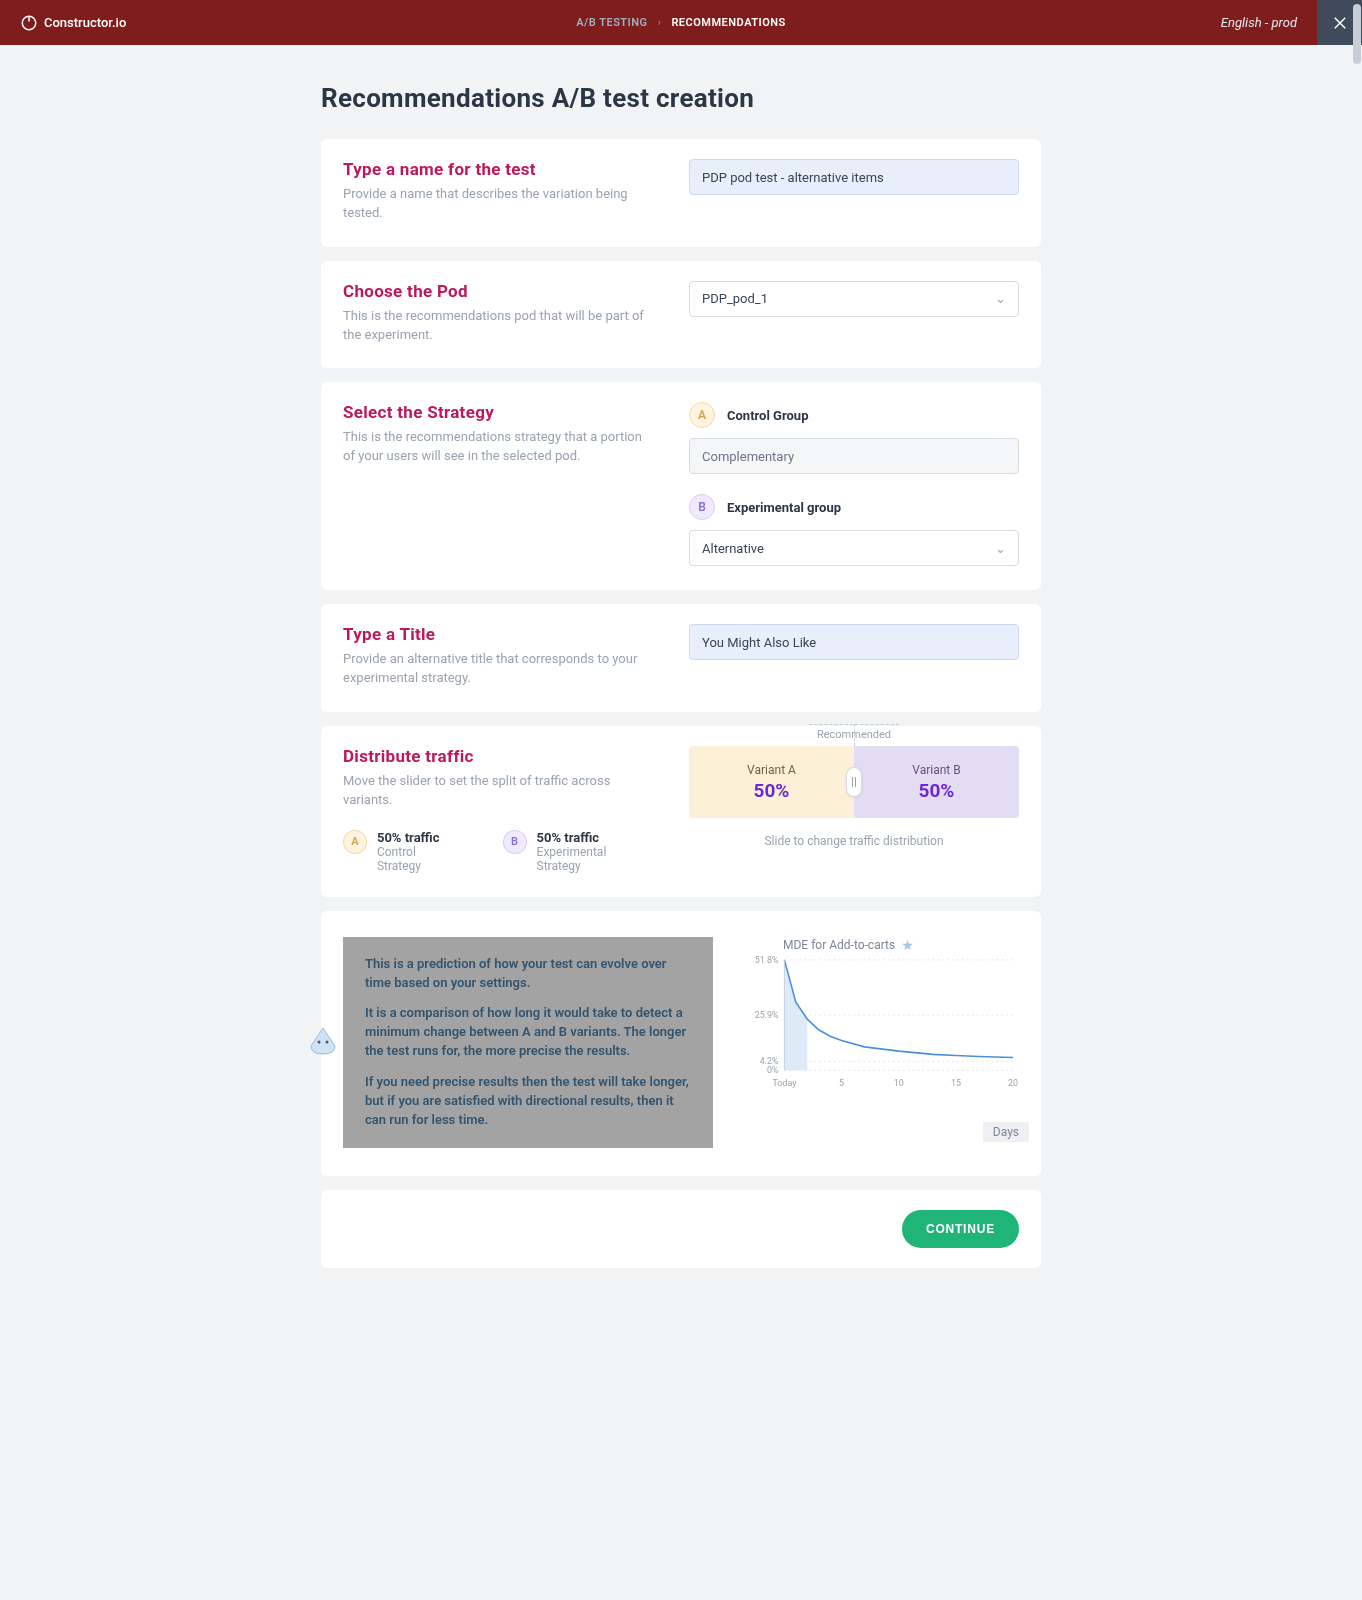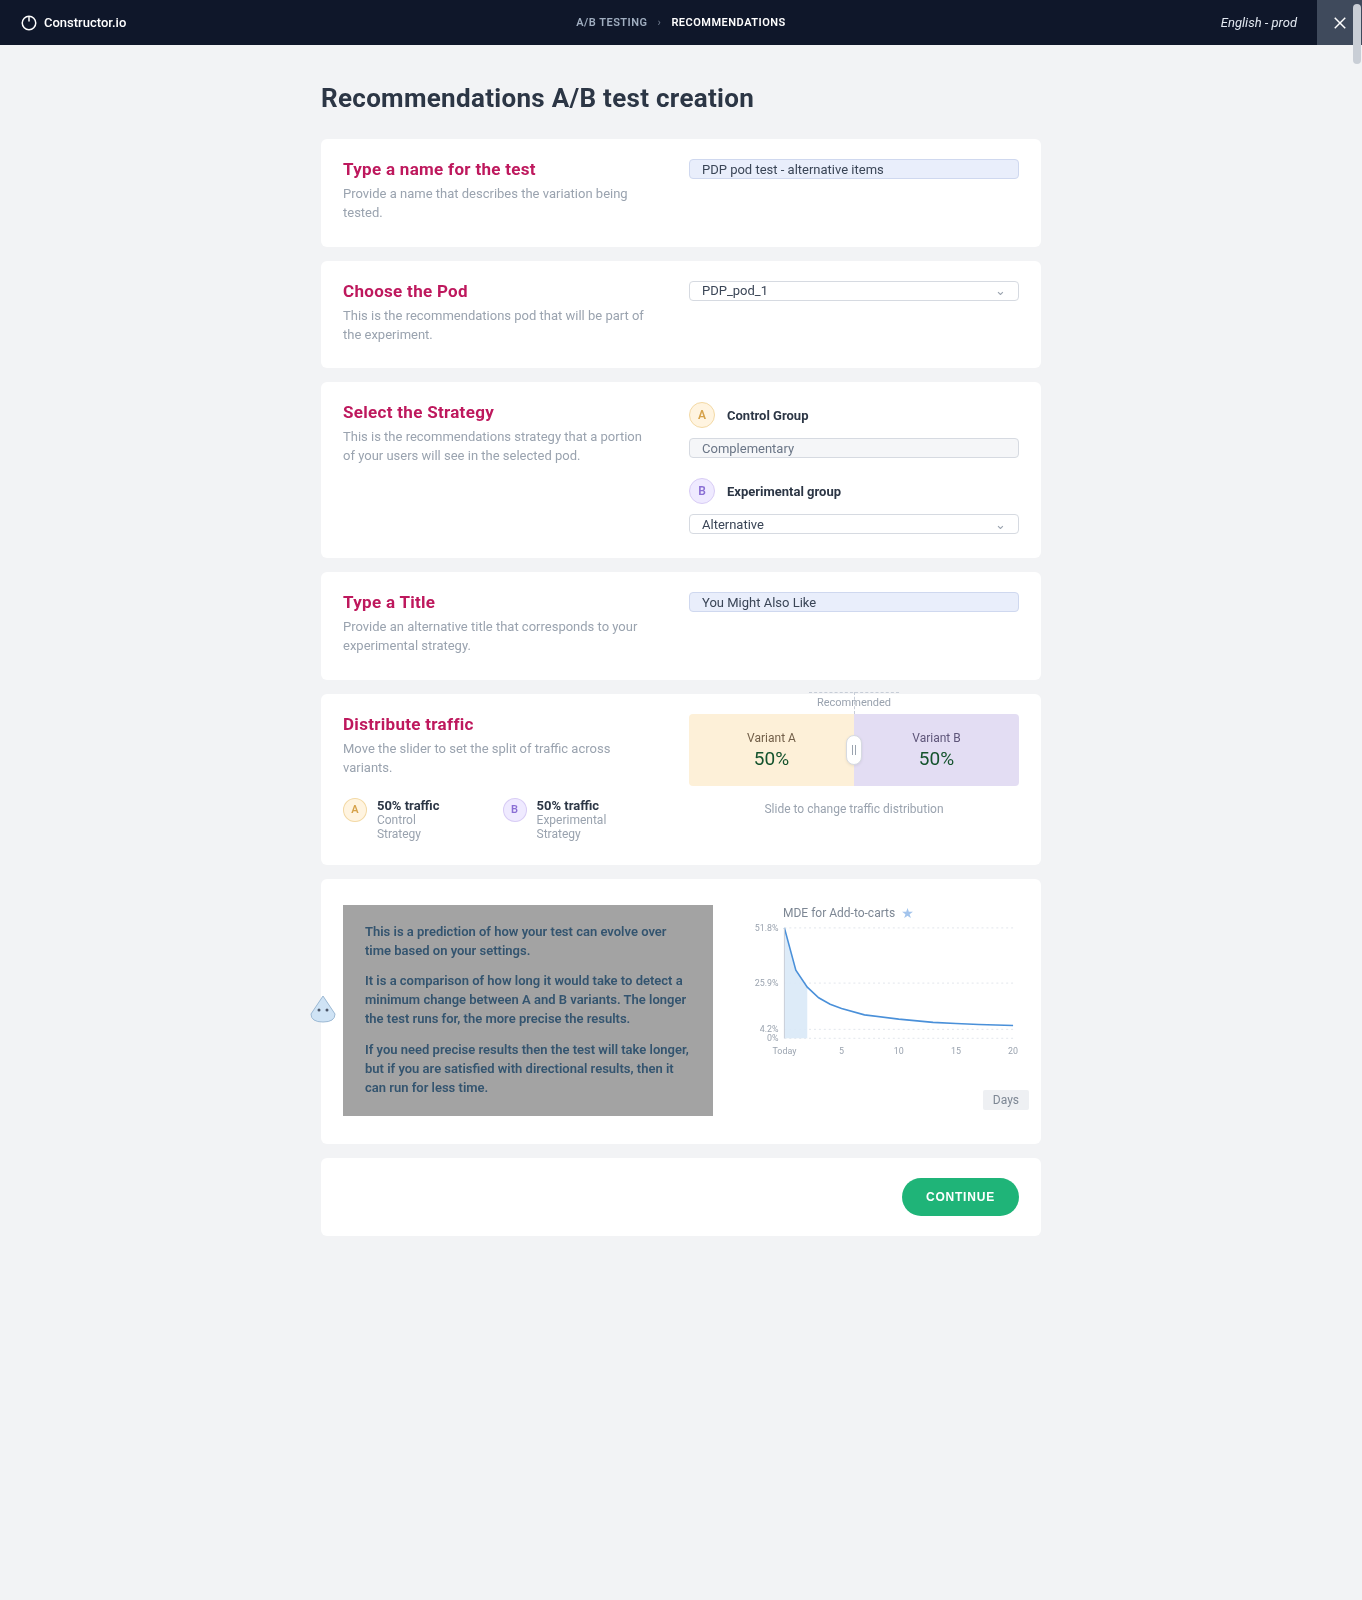--- a/index.html
+++ b/index.html
@@ -3,21 +3,21 @@
 <meta charset="utf-8">
 <style>
   * { box-sizing: border-box; margin: 0; padding: 0; }
   body {
     font-family: -apple-system, BlinkMacSystemFont, "Segoe UI", Roboto, "Helvetica Neue", Arial, sans-serif;
     background: #f2f3f5;
     color: #2c3645;
     font-size: 14px;
   }
   .header {
-    background: #0f172a;
+    background: #7f1d1d;
     height: 45px;
     display: flex;
     align-items: center;
     justify-content: space-between;
     padding: 0 0 0 20px;
     color: #fff;
   }
   .brand {
     display: flex;
     align-items: center;
@@ -99,21 +99,21 @@
     margin-bottom: 6px;
   }
   .card-desc {
     font-size: 13px;
     color: #9aa3af;
     line-height: 1.45;
   }
 
   .input, .select, .readonly {
     width: 100%;
-    height: 20px;
+    height: 36px;
     border: 1px solid #d6dae1;
     border-radius: 4px;
     padding: 0 12px;
     font-size: 13px;
     color: #3a4556;
     background: #fff;
     display: flex;
     align-items: center;
     text-align: right;
   }
@@ -194,21 +194,21 @@
     display: flex;
     flex-direction: column;
     align-items: center;
     justify-content: center;
     gap: 2px;
   }
   .slider-a { background: #fdf0d8; border-radius: 4px 0 0 4px; }
   .slider-b { background: #e3ddf3; border-radius: 0 4px 4px 0; }
   .slider-half .vname { font-size: 12px; color: #73604a; }
   .slider-b .vname { color: #5e5579; }
-  .slider-half .vpct { font-size: 19px; font-weight: 400; color: #14532d; }
+  .slider-half .vpct { font-size: 19px; font-weight: 700; color: #6d28d9; }
   .slider-handle {
     position: absolute;
     left: 50%;
     top: 50%;
     transform: translate(-50%, -50%);
     width: 16px;
     height: 30px;
     background: #fff;
     border: 1px solid #d6dae1;
     border-radius: 10px;

